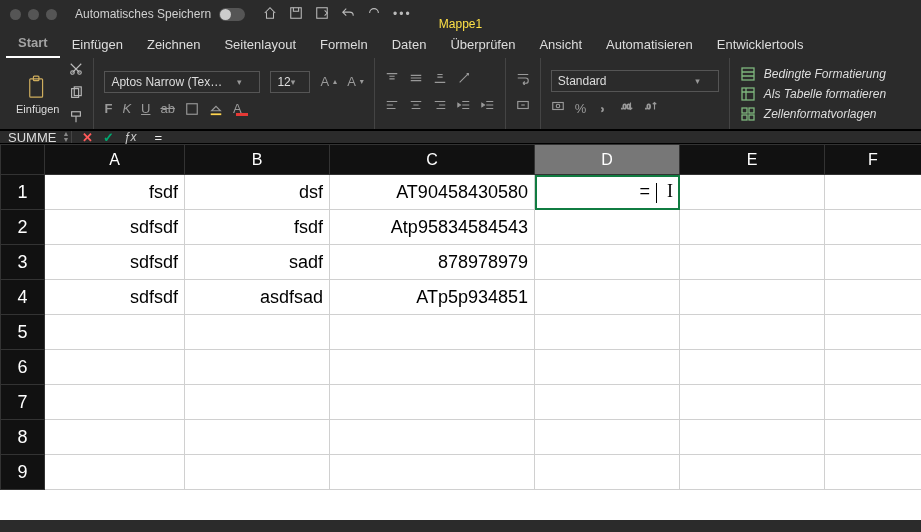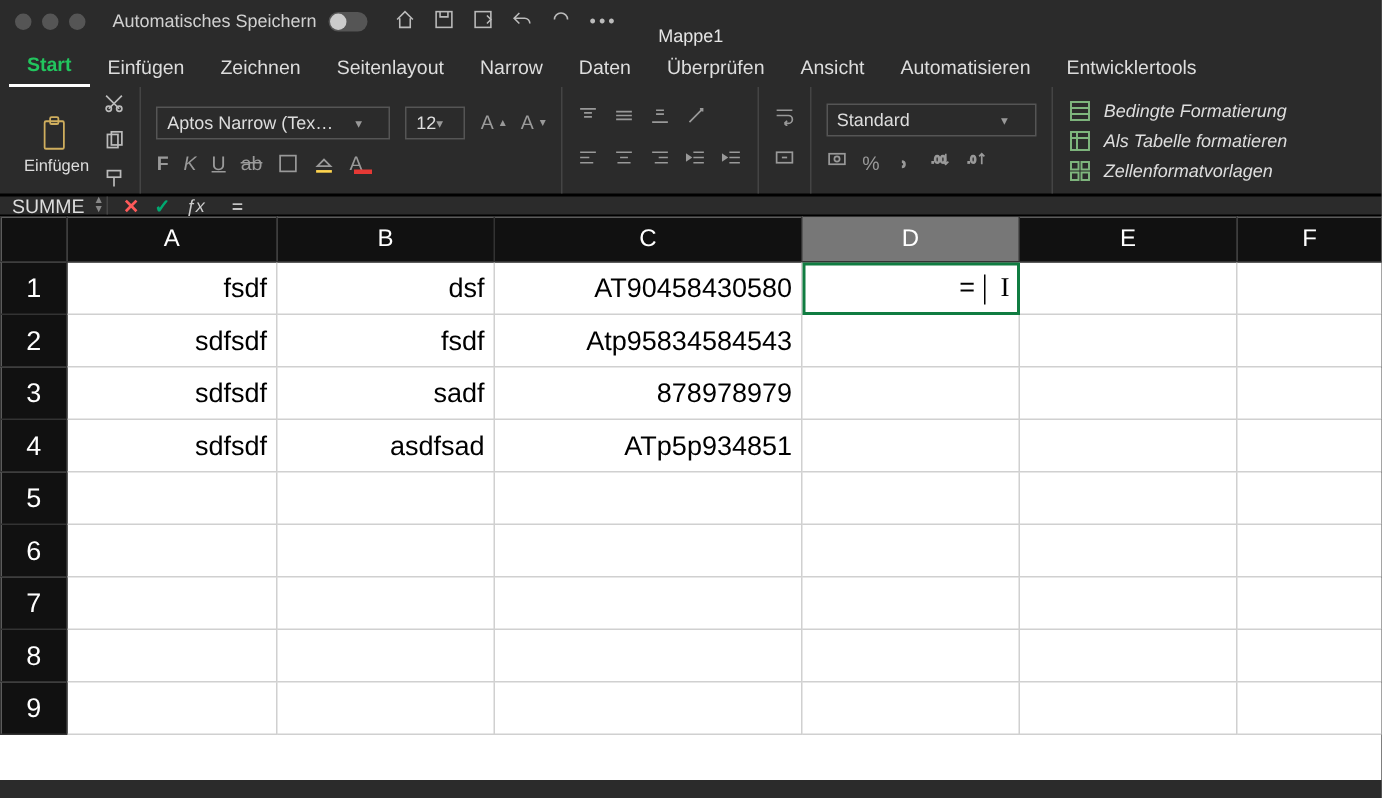--- a/index.html
+++ b/index.html
@@ -35,25 +35,25 @@
   .titlebar{
     height:28px;background:var(--bg);display:flex;align-items:center;
     padding:0 10px;gap:8px;font-size:12px;
   }
   .traffic{display:flex;gap:7px;margin-right:10px;}
   .traffic span{width:11px;height:11px;border-radius:50%;background:#555;}
   .autosave-toggle{width:26px;height:13px;border-radius:7px;background:#555;position:relative;}
   .autosave-toggle::after{content:"";position:absolute;width:11px;height:11px;border-radius:50%;background:#ccc;left:1px;top:1px;}
   .qat{display:flex;gap:12px;margin-left:10px;align-items:center;}
   .qat svg{width:14px;height:14px;fill:none;stroke:#bbb;stroke-width:1.2;}
-  .doc-title{position:absolute;left:50%;transform:translateX(-50%);color:#e5e5e5;margin-top:20px;}
+  .doc-title{position:absolute;left:50%;transform:translateX(-50%);color:#fde047;margin-top:20px;}
   
   .tabs{height:30px;background:var(--bg);display:flex;align-items:flex-end;padding:0 6px;font-size:13px;}
   .tab{padding:6px 12px;color:#ddd;cursor:default;}
-  .tab.active{color:#22c55e;font-weight:600;border-bottom:2px solid #fff;}
+  .tab.active{color:#a3a3a3;font-weight:600;border-bottom:2px solid #fff;}
   
   .ribbon{height:72px;background:var(--bg);display:flex;align-items:stretch;border-bottom:1px solid #000;}
   .rgroup{display:flex;flex-direction:column;justify-content:space-evenly;padding:4px 10px;border-right:1px solid var(--divider);}
   .rgroup.last{border-right:none;}
   .rrow{display:flex;align-items:center;gap:10px;}
   .rctl{display:flex;align-items:center;gap:4px;color:var(--fg-dim);font-size:13px;}
   .rctl svg,.ricon svg{width:14px;height:14px;fill:none;stroke:#999;stroke-width:1.3;}
   select,.dropdown{
     background:var(--bg);border:1px solid #555;color:#ddd;font-size:12px;
     padding:2px 18px 2px 6px;appearance:none;position:relative;height:22px;
@@ -127,21 +127,21 @@
     <span style="letter-spacing:2px;color:#bbb;">•••</span>
   </div>
   <span class="doc-title">Mappe1</span>
 </div>
 
 <div class="tabs">
   <div class="tab active">Start</div>
   <div class="tab">Einfügen</div>
   <div class="tab">Zeichnen</div>
   <div class="tab">Seitenlayout</div>
-  <div class="tab">Narrow</div>
+  <div class="tab">Formeln</div>
   <div class="tab">Daten</div>
   <div class="tab">Überprüfen</div>
   <div class="tab">Ansicht</div>
   <div class="tab">Automatisieren</div>
   <div class="tab">Entwicklertools</div>
 </div>
 
 <div class="ribbon">
 
   <div class="rgroup">
@@ -247,21 +247,21 @@
     <div class="rrow">
         <span class="ricon"><svg viewBox="0 0 16 16">
             <rect x="2" y="4" width="12" height="8"></rect>
             <path d="M6 8h4"></path>
           </svg></span>
       </div>
   </div>
 
   <div class="rgroup">
     <div class="rrow">
-      <span class="dropdown" style="width:140px">
+      <span class="dropdown" style="width:168px">
         <span>Standard</span>
           <span class="caret">▾</span>
       </span>
     </div>
     <div class="rrow">
       <span class="ricon"><svg viewBox="0 0 16 16">
             <rect x="2" y="4" width="12" height="8"></rect>
             <circle cx="8" cy="8" r="2"></circle>
           </svg></span>
       <span class="rctl">%</span>

